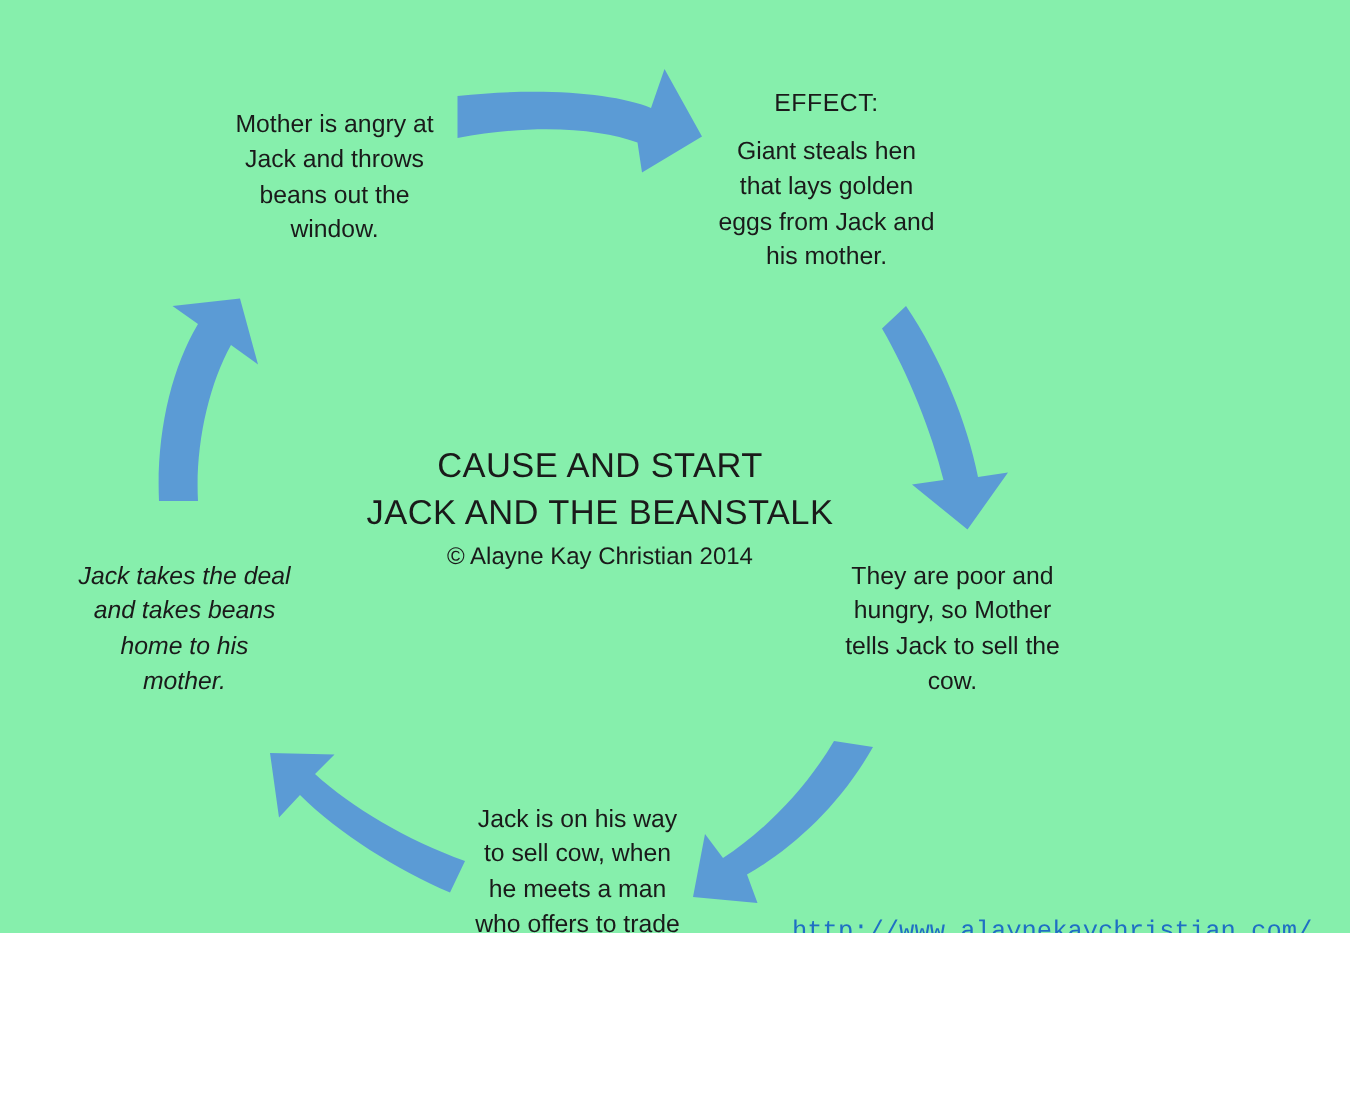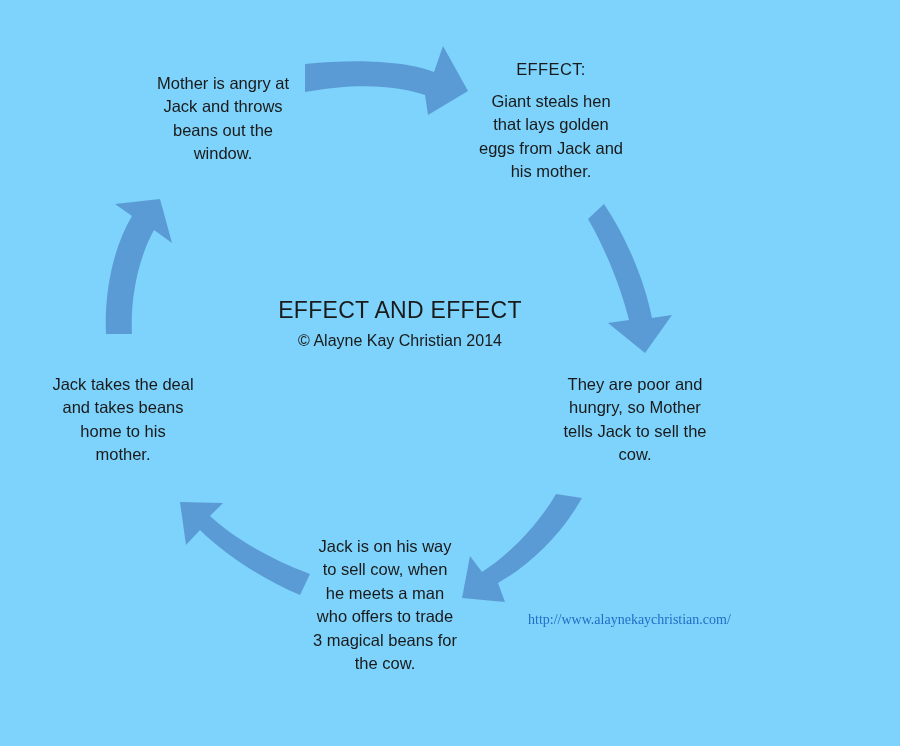--- a/index.html
+++ b/index.html
@@ -7,22 +7,22 @@
     margin: 0;
     padding: 0;
   }
   body {
     background: #ffffff;
     font-family: "Liberation Sans", sans-serif;
   }
   #stage {
     position: relative;
     width: 900px;
-    height: 746px;
-    background: #7dd3fc;
+    height: 622px;
+    background: #86efac;
     overflow: hidden;
   }
   #arrow-layer {
     position: absolute;
     left: 0;
     top: 0;
     width: 900px;
     height: 746px;
     pointer-events: none;
   }
@@ -66,20 +66,21 @@
   }
   #node-on-his-way {
     left: 295px;
     top: 535px;
     width: 180px;
   }
   #node-takes-deal {
     left: 33px;
     top: 373px;
     width: 180px;
+    font-style: italic;
   }
   #center-title {
     position: absolute;
     left: 200px;
     top: 295px;
     width: 400px;
     text-align: center;
     color: #1a1a1a;
   }
   .title-line {
@@ -92,23 +93,23 @@
   .title-credit {
     font-size: 16px;
     line-height: 1.5;
     margin-top: 3px;
     font-family: "Liberation Sans", sans-serif;
   }
   #site-url {
     position: absolute;
     left: 528px;
     top: 612px;
-    font-size: 14px;
+    font-size: 17px;
     color: #1f6fc4;
-    font-family: Liberation Serif, serif;
+    font-family: Liberation Mono, monospace;
     text-decoration: none;
     white-space: nowrap;
   }
 </style>
 </head>
 <body>
 
 <div id="stage">
 
   <svg id="arrow-layer" viewBox="0 0 900 746" width="900" height="746">
@@ -182,19 +183,20 @@
 who offers to trade
 3 magical beans for
 the cow.</div>
 
   <div class="node" id="node-takes-deal">Jack takes the deal
 and takes beans
 home to his
 mother.</div>
 
   <div id="center-title">
-    <div class="title-line">EFFECT AND EFFECT</div>
+    <div class="title-line">CAUSE AND START</div>
+    <div class="title-line">JACK AND THE BEANSTALK</div>
     <div class="title-credit">© Alayne Kay Christian 2014</div>
   </div>
 
   <a id="site-url" href="#">http://www.alaynekaychristian.com/</a>
 
 </div>
 
 </body></html>

